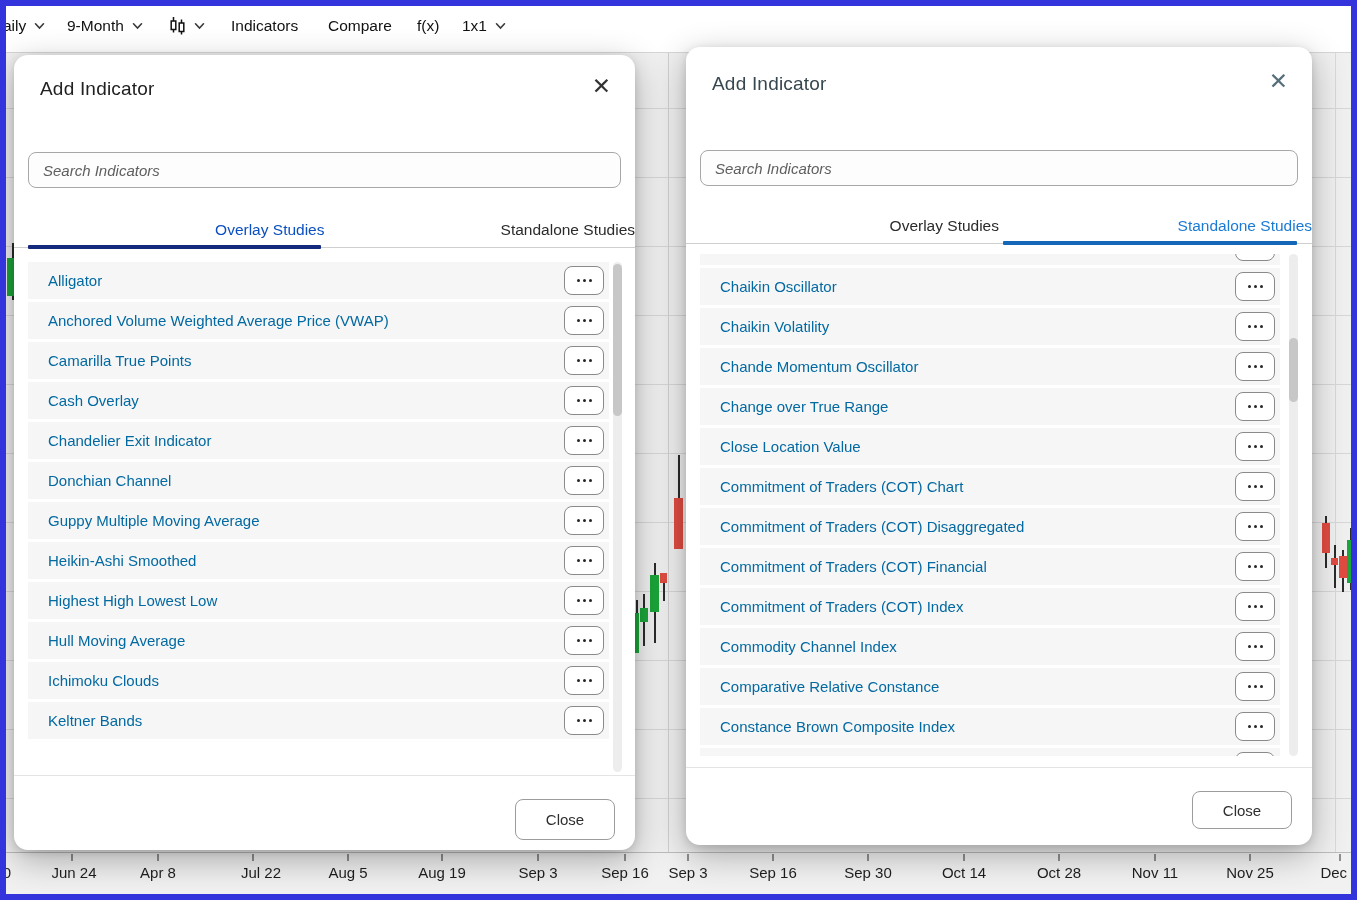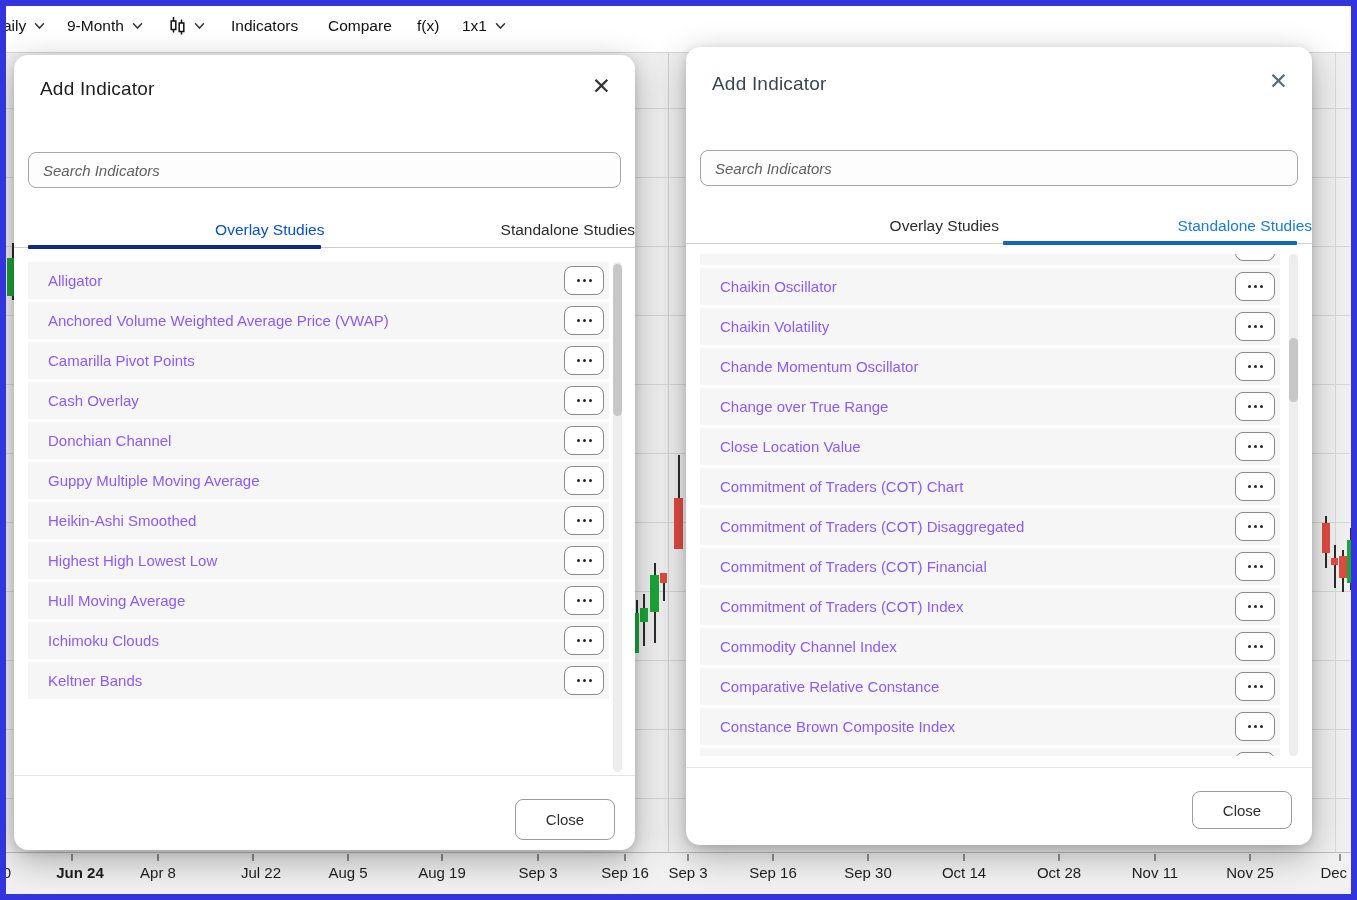--- a/index.html
+++ b/index.html
@@ -44,21 +44,21 @@
   .dlg1 .tabs{top:164px;}
   .tab{width:50%;text-align:right;line-height:30px;font-size:15.5px;color:#2b2b2b;cursor:pointer;}
   .tab-underline{position:absolute;bottom:-2px;height:4px;border-radius:1px;}
   .dlg0 .tab-underline{left:14px;width:calc(50% - 18px);}
   .dlg1 .tab-underline{right:15px;width:calc(50% - 19px);}
   .list-wrap{position:absolute;left:14px;top:207px;overflow:hidden;}
   .dlg0 .list-wrap{right:26px;height:510px;}
   .dlg1 .list-wrap{right:32px;height:502px;}
   .dlg1 .rows{margin-top:-26px;}
   .row{position:relative;height:37px;margin-bottom:3px;background:#f6f6f6;}
-  .row-label{position:absolute;left:20px;top:0;line-height:37px;font-size:15px;color:#8b5cf6;white-space:nowrap;}
+  .row-label{position:absolute;left:20px;top:0;line-height:37px;font-size:15px;color:#0369a1;white-space:nowrap;}
   .dots-btn{position:absolute;right:5px;top:4px;width:40px;height:29px;box-sizing:border-box;
     background:#fff;border:1px solid #8a8a8a;border-radius:8px;cursor:pointer;
     display:flex;align-items:center;justify-content:center;gap:3px;padding:0;}
   .dot{width:3px;height:3px;border-radius:50%;background:#262626;}
   .scroll-track{position:absolute;width:9px;border-radius:5px;background:#ededed;}
   .dlg0 .scroll-track{right:13px;top:207px;height:510px;}
   .dlg1 .scroll-track{right:14px;top:207px;height:502px;}
   .scroll-thumb{position:absolute;left:0;width:9px;border-radius:5px;background:#c7c7c7;}
   .dlg0 .scroll-thumb{top:2px;height:152px;}
   .dlg1 .scroll-thumb{top:84px;height:64px;}
@@ -199,29 +199,37 @@
           </div>
           <div class="row">
             <span class="row-label">Anchored Volume Weighted Average Price (VWAP)</span>
             <button class="dots-btn" aria-label="ellipsis">
               <span class="dot"></span>
               <span class="dot"></span>
               <span class="dot"></span>
             </button>
           </div>
           <div class="row">
-            <span class="row-label">Camarilla Pivot Points</span>
+            <span class="row-label">Camarilla True Points</span>
             <button class="dots-btn" aria-label="ellipsis">
               <span class="dot"></span>
               <span class="dot"></span>
               <span class="dot"></span>
             </button>
           </div>
           <div class="row">
             <span class="row-label">Cash Overlay</span>
+            <button class="dots-btn" aria-label="ellipsis">
+              <span class="dot"></span>
+              <span class="dot"></span>
+              <span class="dot"></span>
+            </button>
+          </div>
+          <div class="row">
+            <span class="row-label">Chandelier Exit Indicator</span>
             <button class="dots-btn" aria-label="ellipsis">
               <span class="dot"></span>
               <span class="dot"></span>
               <span class="dot"></span>
             </button>
           </div>
           <div class="row">
             <span class="row-label">Donchian Channel</span>
             <button class="dots-btn" aria-label="ellipsis">
               <span class="dot"></span>
@@ -406,21 +414,21 @@
     <div class="scroll-track">
       <div class="scroll-thumb"></div>
     </div>
     <div class="footer-line"></div>
     <button class="close-btn">Close</button>
   </div>
 
   <div class="axis-strip" id="axis-strip">
       <div class="axis-label" style="left: 7px;">0</div>
       <div class="axis-tick" style="left: 71px;"></div>
-      <div class="axis-label" style="left: 80px; font-weight: bold;">Jun 24</div>
+      <div class="axis-label" style="left: 74px;">Jun 24</div>
       <div class="axis-tick" style="left: 157px;"></div>
       <div class="axis-label" style="left: 158px;">Apr 8</div>
       <div class="axis-tick" style="left: 252px;"></div>
       <div class="axis-label" style="left: 261px;">Jul 22</div>
       <div class="axis-tick" style="left: 347px;"></div>
       <div class="axis-label" style="left: 348px;">Aug 5</div>
       <div class="axis-tick" style="left: 441px;"></div>
       <div class="axis-label" style="left: 442px;">Aug 19</div>
       <div class="axis-tick" style="left: 537px;"></div>
       <div class="axis-label" style="left: 538px;">Sep 3</div>

